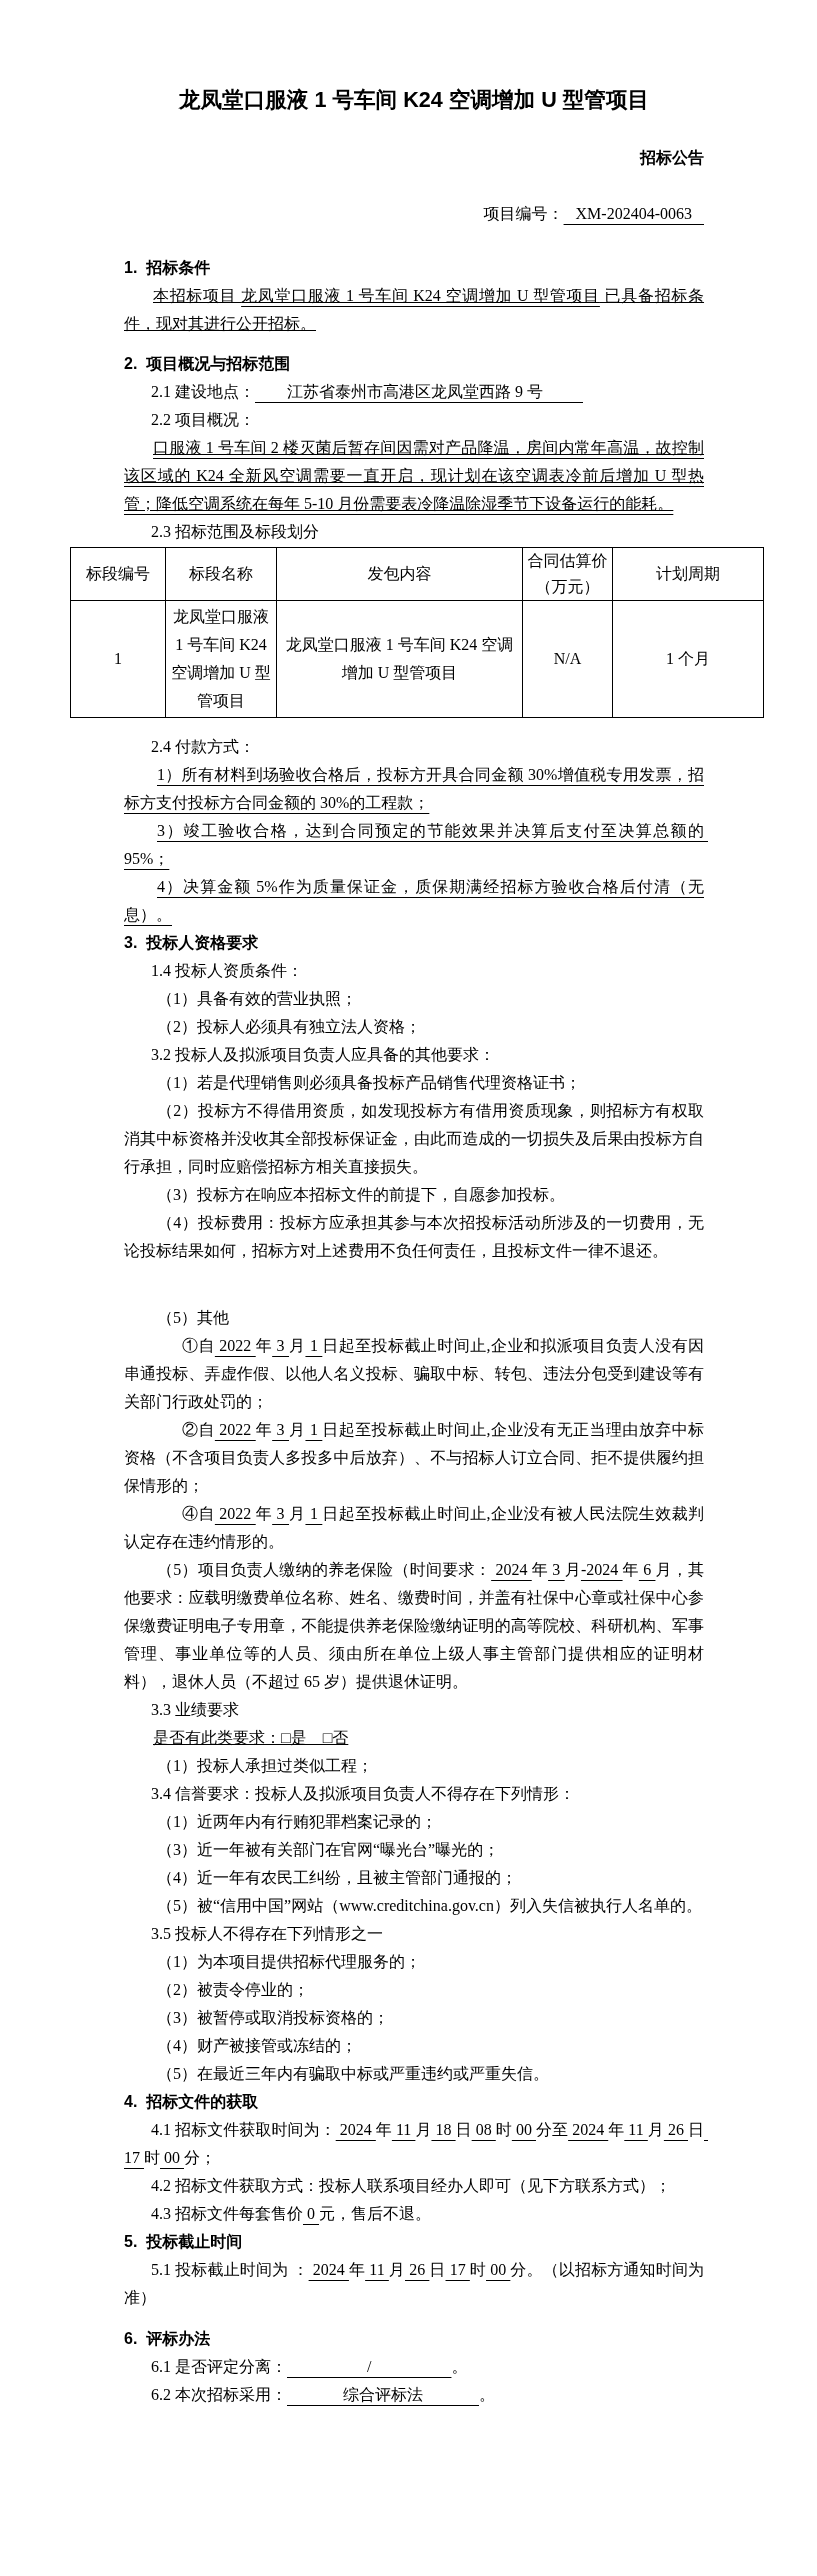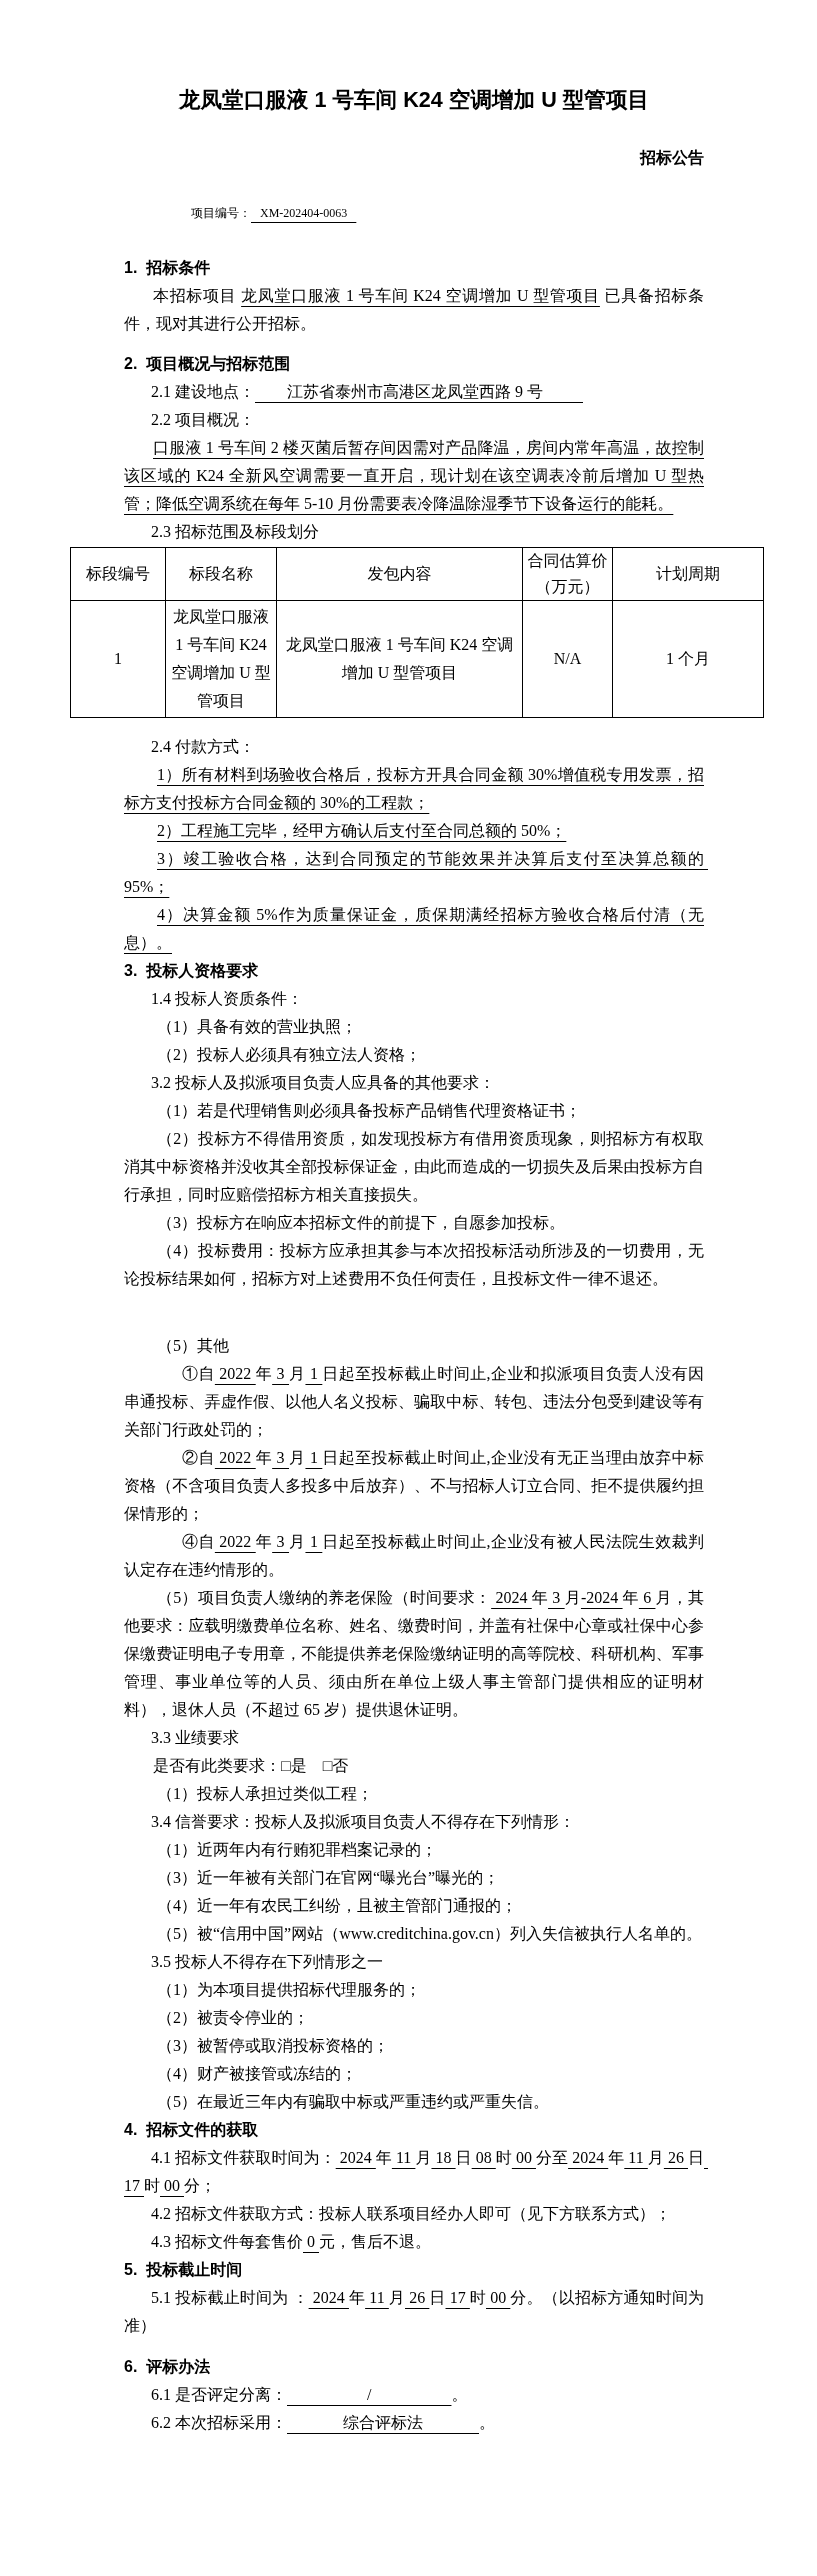--- a/index.html
+++ b/index.html
@@ -27,40 +27,40 @@
   .doc-subtitle{
     font-family:"Liberation Sans", sans-serif;
     font-weight:bold;
     font-size:16px;
     line-height:28px;
     text-align:right;
     margin:31px 0 13px 0;
     white-space:pre-wrap;
   }
   .project-no{
-    font-size:12px;
+    font-size:16px;
     line-height:25px;
-    text-align:left;
+    text-align:right;
     padding-left:67px;
     margin:29px 0 0 0;
     white-space:pre-wrap;
   }
   .blocks p{
     margin:0;
     line-height:28px;
     text-align:justify;
     white-space:pre-wrap;
   }
   .b-h{
     font-family:"Liberation Sans", sans-serif;
     font-weight:bold;
     font-size:16px;
   }
   .b-sub{ text-indent:27px; }
-  .b-p{ text-indent:29px; }
+  .b-p{ text-indent:29px;text-decoration:underline; }
   .b-item{ text-indent:33px; }
   .b-circ{ text-indent:58px; }
   .b-gap{ line-height:0 !important; }
   .u{
     text-decoration:underline;
     text-underline-offset:4.6px;
     text-decoration-thickness:1px;
   }
   table.bid-table{
     border-collapse:collapse;
@@ -127,21 +127,20 @@
           <td>龙凤堂口服液 1 号车间 K24 空调增加 U 型管项目</td>
           <td>N/A</td>
           <td>1 个月</td>
         </tr>
       </tbody>
   </table>
 
   <div class="blocks" id="blocks-after">
       <p class="b-sub"><span>2.4 付款方式：</span></p>
       <p class="b-item"><span class="u">1）所有材料到场验收合格后，投标方开具合同金额 30%增值税专用发票，招标方支付投标方合同金额的 30%的工程款；</span></p>
-      <p class="b-item"><span class="u">2）工程施工完毕，经甲方确认后支付至合同总额的 50%；</span></p>
       <p class="b-item"><span class="u">3）竣工验收合格，达到合同预定的节能效果并决算后支付至决算总额的 95%；</span></p>
       <p class="b-item"><span class="u">4）决算金额 5%作为质量保证金，质保期满经招标方验收合格后付清（无息）。</span></p>
       <p class="b-h"><span>3.  投标人资格要求</span></p>
       <p class="b-sub"><span>1.4 投标人资质条件：</span></p>
       <p class="b-item"><span>（1）具备有效的营业执照；</span></p>
       <p class="b-item"><span>（2）投标人必须具有独立法人资格；</span></p>
       <p class="b-sub"><span>3.2 投标人及拟派项目负责人应具备的其他要求：</span></p>
       <p class="b-item"><span>（1）若是代理销售则必须具备投标产品销售代理资格证书；</span></p>
       <p class="b-item"><span>（2）投标方不得借用资质，如发现投标方有借用资质现象，则招标方有权取消其中标资格并没收其全部投标保证金，由此而造成的一切损失及后果由投标方自行承担，同时应赔偿招标方相关直接损失。</span></p>
       <p class="b-item"><span>（3）投标方在响应本招标文件的前提下，自愿参加投标。</span></p>

